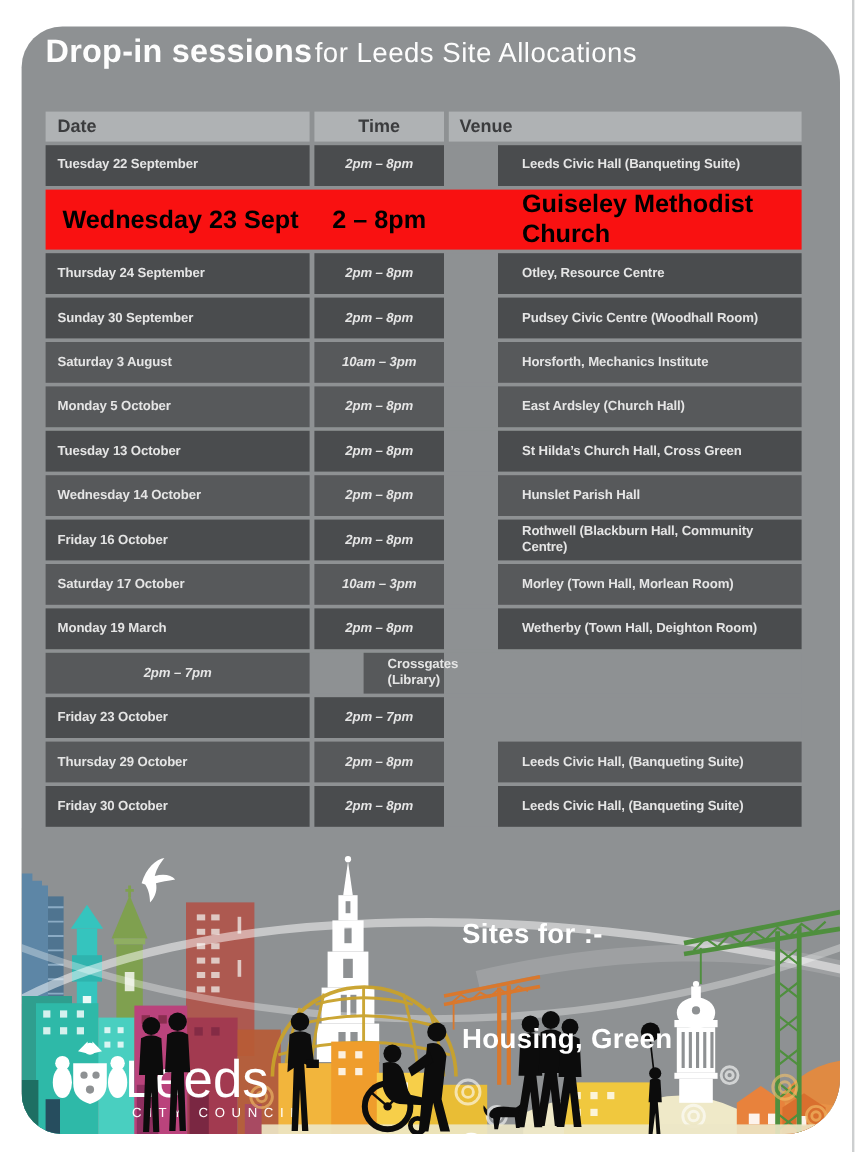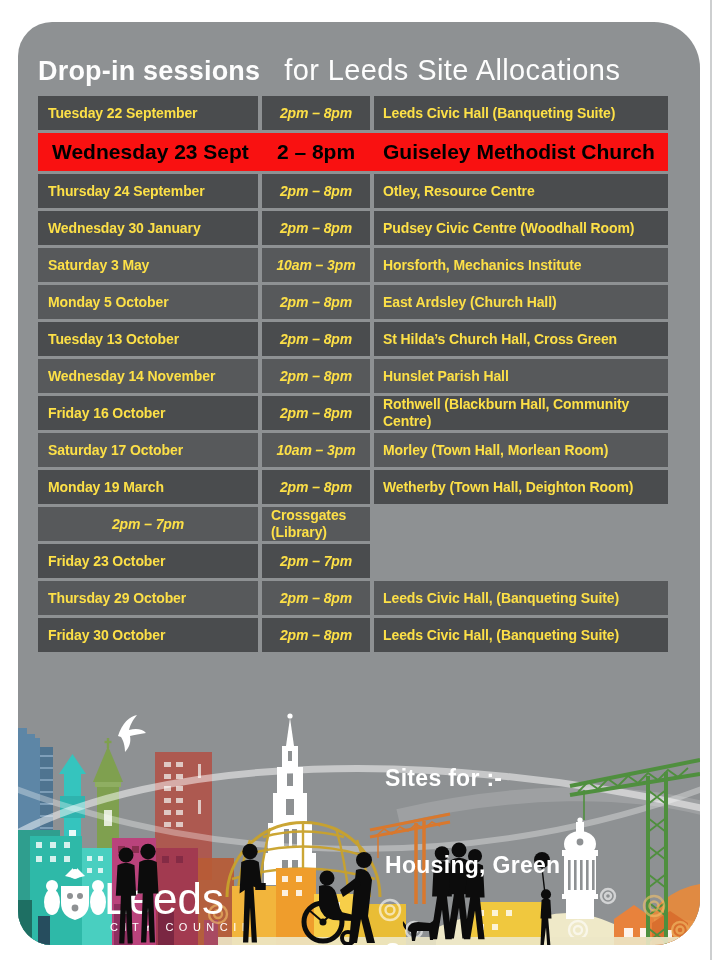--- a/index.html
+++ b/index.html
@@ -1,97 +1,102 @@
 <!DOCTYPE html>
 <html><head>
 <meta charset="utf-8">
 <style>
   html,body{margin:0;padding:0;background:#ffffff;}
   .page{position:relative;width:720px;height:960px;background:#ffffff;overflow:hidden;
         font-family:"Liberation Sans",sans-serif;}
   .edge-line{position:absolute;left:710px;top:0;width:2px;height:960px;background:#cdcfd0;}
   .card{position:absolute;left:18px;top:22px;width:682px;height:923px;background:#8e9193;
         border-radius:34px 46px 46px 34px;overflow:hidden;}
-  .title-row{position:absolute;left:20px;top:32px;display:flex;align-items:baseline;gap:24px;white-space:nowrap;justify-content:flex-end;}
+  .title-row{position:absolute;left:20px;top:6px;display:flex;align-items:baseline;gap:2px;white-space:nowrap;justify-content:flex-end;}
   .title-bold{font-size:27px;font-weight:bold;color:#fdfdfd;letter-spacing:.2px;}
-  .title-rest{font-size:29px;font-weight:normal;color:#fdfdfd;letter-spacing:.4px;}
+  .title-rest{font-size:23px;font-weight:normal;color:#fdfdfd;letter-spacing:.4px;}
   .stable{position:absolute;left:20px;top:71px;width:630px;}
   .thead,.trow{display:grid;grid-template-columns:220px 108px 294px;column-gap:4px;}
   .thead{background:transparent;}
   .thead .hcell{background:#afb2b4;color:#3b3c3e;font-size:15px;font-weight:600;
         height:25px;display:flex;align-items:center;}
   .hcell.date{padding-left:10px;}
   .hcell.time{justify-content:center;}
   .hcell.venue{padding-left:9px;}
   .trow{margin-top:3px;background:#8e9193;}
-  .trow .cell{min-height:34px;display:flex;align-items:center;color:#fde047;
-        font-size:14px;font-weight:bold;letter-spacing:-.1px;line-height:1.2;}
+  .trow .cell{min-height:34px;display:flex;align-items:center;color:#e5e5e5;
+        font-size:11px;font-weight:bold;letter-spacing:-.1px;line-height:1.2;}
   .trow.dark .cell{background:#4a4c4e;}
   .trow.light .cell{background:#57595b;}
   .cell.date{padding-left:10px;}
   .cell.time{justify-content:center;font-style:italic;}
-  .cell.venue{padding-left:9px;padding-right:4px;}
+  .cell.venue{padding-left:20px;padding-right:4px;margin-left:41px;}
   .trow.red{background:#f91111;}
   .trow.red .cell{background:transparent;color:#000;font-size:21px;font-weight:600;
         font-style:normal;min-height:38px;letter-spacing:0;}
   .trow.red .cell.date{padding-left:14px;}
   .sites-text{position:absolute;left:367px;top:684px;color:#ffffff;font-size:23px;
         font-weight:bold;line-height:29px;letter-spacing:.3px;z-index:5;white-space:pre;}
   .scape{position:absolute;left:0;bottom:0;width:682px;height:255px;display:block;}
 </style>
 </head>
 <body>
 
 <div class="page">
   <div class="card">
 
     <div class="title-row">
       <span class="title-bold">Drop-in sessions</span>
       <span class="title-rest">for Leeds Site Allocations</span>
     </div>
 
     <div class="stable">
+      <div class="thead">
+        <div class="hcell date">Date</div>
+        <div class="hcell time">Time</div>
+        <div class="hcell venue">Venue</div>
+      </div>
       <div>
           <div class="trow dark">
             <div class="cell date">Tuesday 22 September</div>
             <div class="cell time">2pm – 8pm</div>
             <div class="cell venue">Leeds Civic Hall (Banqueting Suite)</div>
           </div>
           <div class="trow red">
             <div class="cell date">Wednesday 23 Sept</div>
             <div class="cell time">2 – 8pm</div>
             <div class="cell venue">Guiseley Methodist Church</div>
           </div>
           <div class="trow dark">
             <div class="cell date">Thursday 24 September</div>
             <div class="cell time">2pm – 8pm</div>
             <div class="cell venue">Otley, Resource Centre</div>
           </div>
           <div class="trow dark">
-            <div class="cell date">Wednesday 30 January</div>
+            <div class="cell date">Sunday 30 September</div>
             <div class="cell time">2pm – 8pm</div>
             <div class="cell venue">Pudsey Civic Centre (Woodhall Room)</div>
           </div>
           <div class="trow light">
-            <div class="cell date">Saturday 3 May</div>
+            <div class="cell date">Saturday 3 August</div>
             <div class="cell time">10am – 3pm</div>
             <div class="cell venue">Horsforth, Mechanics Institute</div>
           </div>
           <div class="trow light">
             <div class="cell date">Monday 5 October</div>
             <div class="cell time">2pm – 8pm</div>
             <div class="cell venue">East Ardsley (Church Hall)</div>
           </div>
           <div class="trow dark">
             <div class="cell date">Tuesday 13 October</div>
             <div class="cell time">2pm – 8pm</div>
             <div class="cell venue">St Hilda’s Church Hall, Cross Green</div>
           </div>
           <div class="trow light">
-            <div class="cell date">Wednesday 14 November</div>
+            <div class="cell date">Wednesday 14 October</div>
             <div class="cell time">2pm – 8pm</div>
             <div class="cell venue">Hunslet Parish Hall</div>
           </div>
           <div class="trow dark">
             <div class="cell date">Friday 16 October</div>
             <div class="cell time">2pm – 8pm</div>
             <div class="cell venue">Rothwell (Blackburn Hall, Community Centre)</div>
           </div>
           <div class="trow light">
             <div class="cell date">Saturday 17 October</div>

